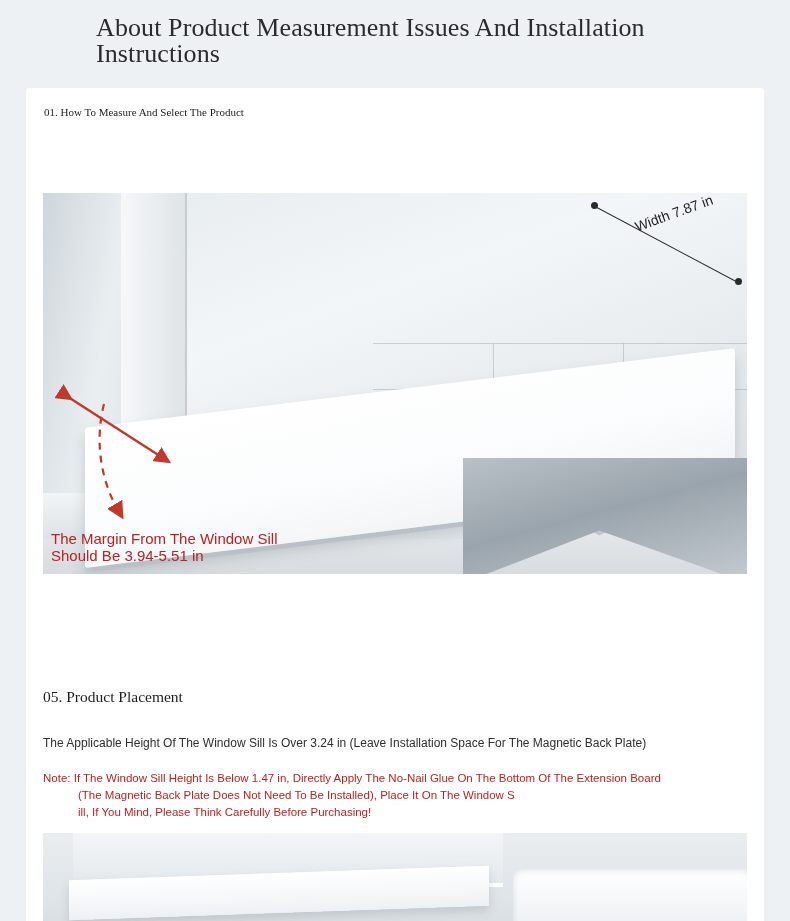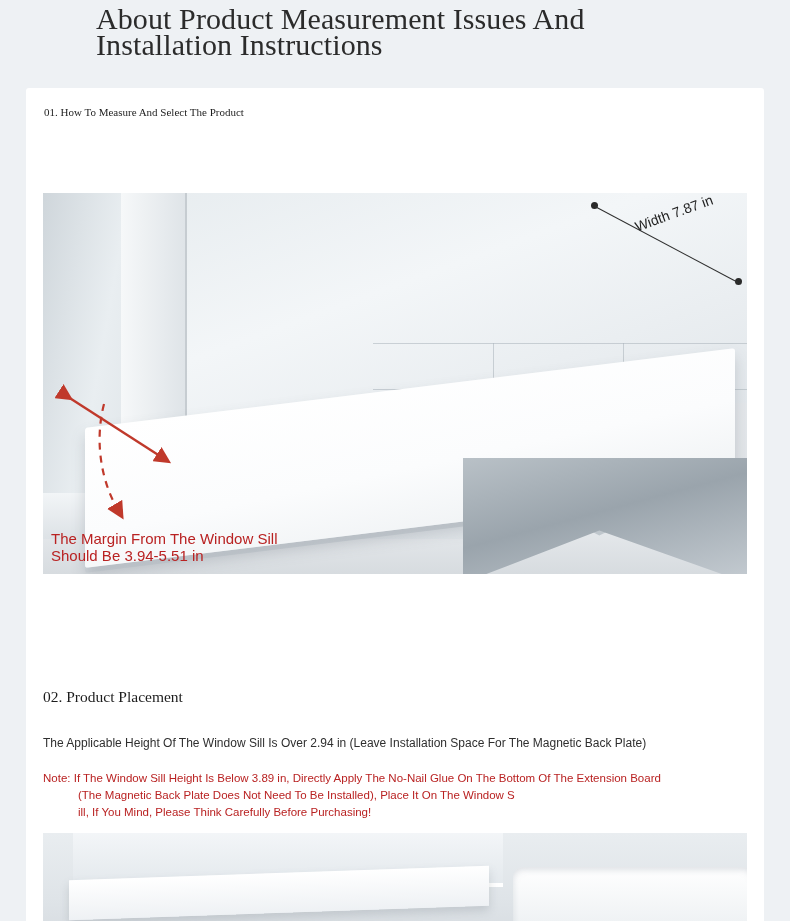--- a/index.html
+++ b/index.html
@@ -19,23 +19,23 @@
     position: absolute;
     left: 0;
     top: 0;
     width: 790px;
     height: 82px;
     background: #eef1f4;
   }
   .header-title {
     position: absolute;
     left: 96px;
-    top: 6px;
+    top: 15px;
     width: 610px;
-    font-size: 30px;
+    font-size: 26px;
     line-height: 26px;
     color: #2b2b2b;
     font-family: "Liberation Serif", serif;
     letter-spacing: 0.1px;
   }
   .card {
     position: absolute;
     left: 26px;
     top: 88px;
     width: 738px;
@@ -278,24 +278,24 @@
           <marker id="ah3" markerWidth="8" markerHeight="8" refX="3" refY="4" orient="auto">
             <path d="M0,0 L8,4 L0,8 z" fill="#c0392b"></path>
           </marker>
         </defs>
         <path d="M16,6 C6,45 14,85 30,112" stroke="#c0392b" stroke-width="2.2" fill="none" stroke-dasharray="7 6" marker-end="url(#ah3)"></path>
       </svg>
 
       <div class="margin-note">The Margin From The Window Sill Should Be 3.94-5.51 in</div>
     </div>
 
-    <div class="sec2-title">02. Product Placement</div>
-    <div class="sec2-line1">The Applicable Height Of The Window Sill Is Over 2.94 in (Leave Installation Space For The Magnetic Back Plate)</div>
+    <div class="sec2-title">05. Product Placement</div>
+    <div class="sec2-line1">The Applicable Height Of The Window Sill Is Over 3.24 in (Leave Installation Space For The Magnetic Back Plate)</div>
     <div class="sec2-note">
-      <span>Note: If The Window Sill Height Is Below 3.89 in, Directly Apply The No-Nail Glue On The Bottom Of The Extension Board</span>
+      <span>Note: If The Window Sill Height Is Below 1.47 in, Directly Apply The No-Nail Glue On The Bottom Of The Extension Board</span>
       <span class="indent">(The Magnetic Back Plate Does Not Need To Be Installed), Place It On The Window S</span>
       <span class="indent">ill, If You Mind, Please Think Carefully Before Purchasing!</span>
     </div>
 
     <div class="photo2">
       <div class="p2-win"></div>
       <div class="p2-board"></div>
       <div class="p2-basin"></div>
 
     </div>

